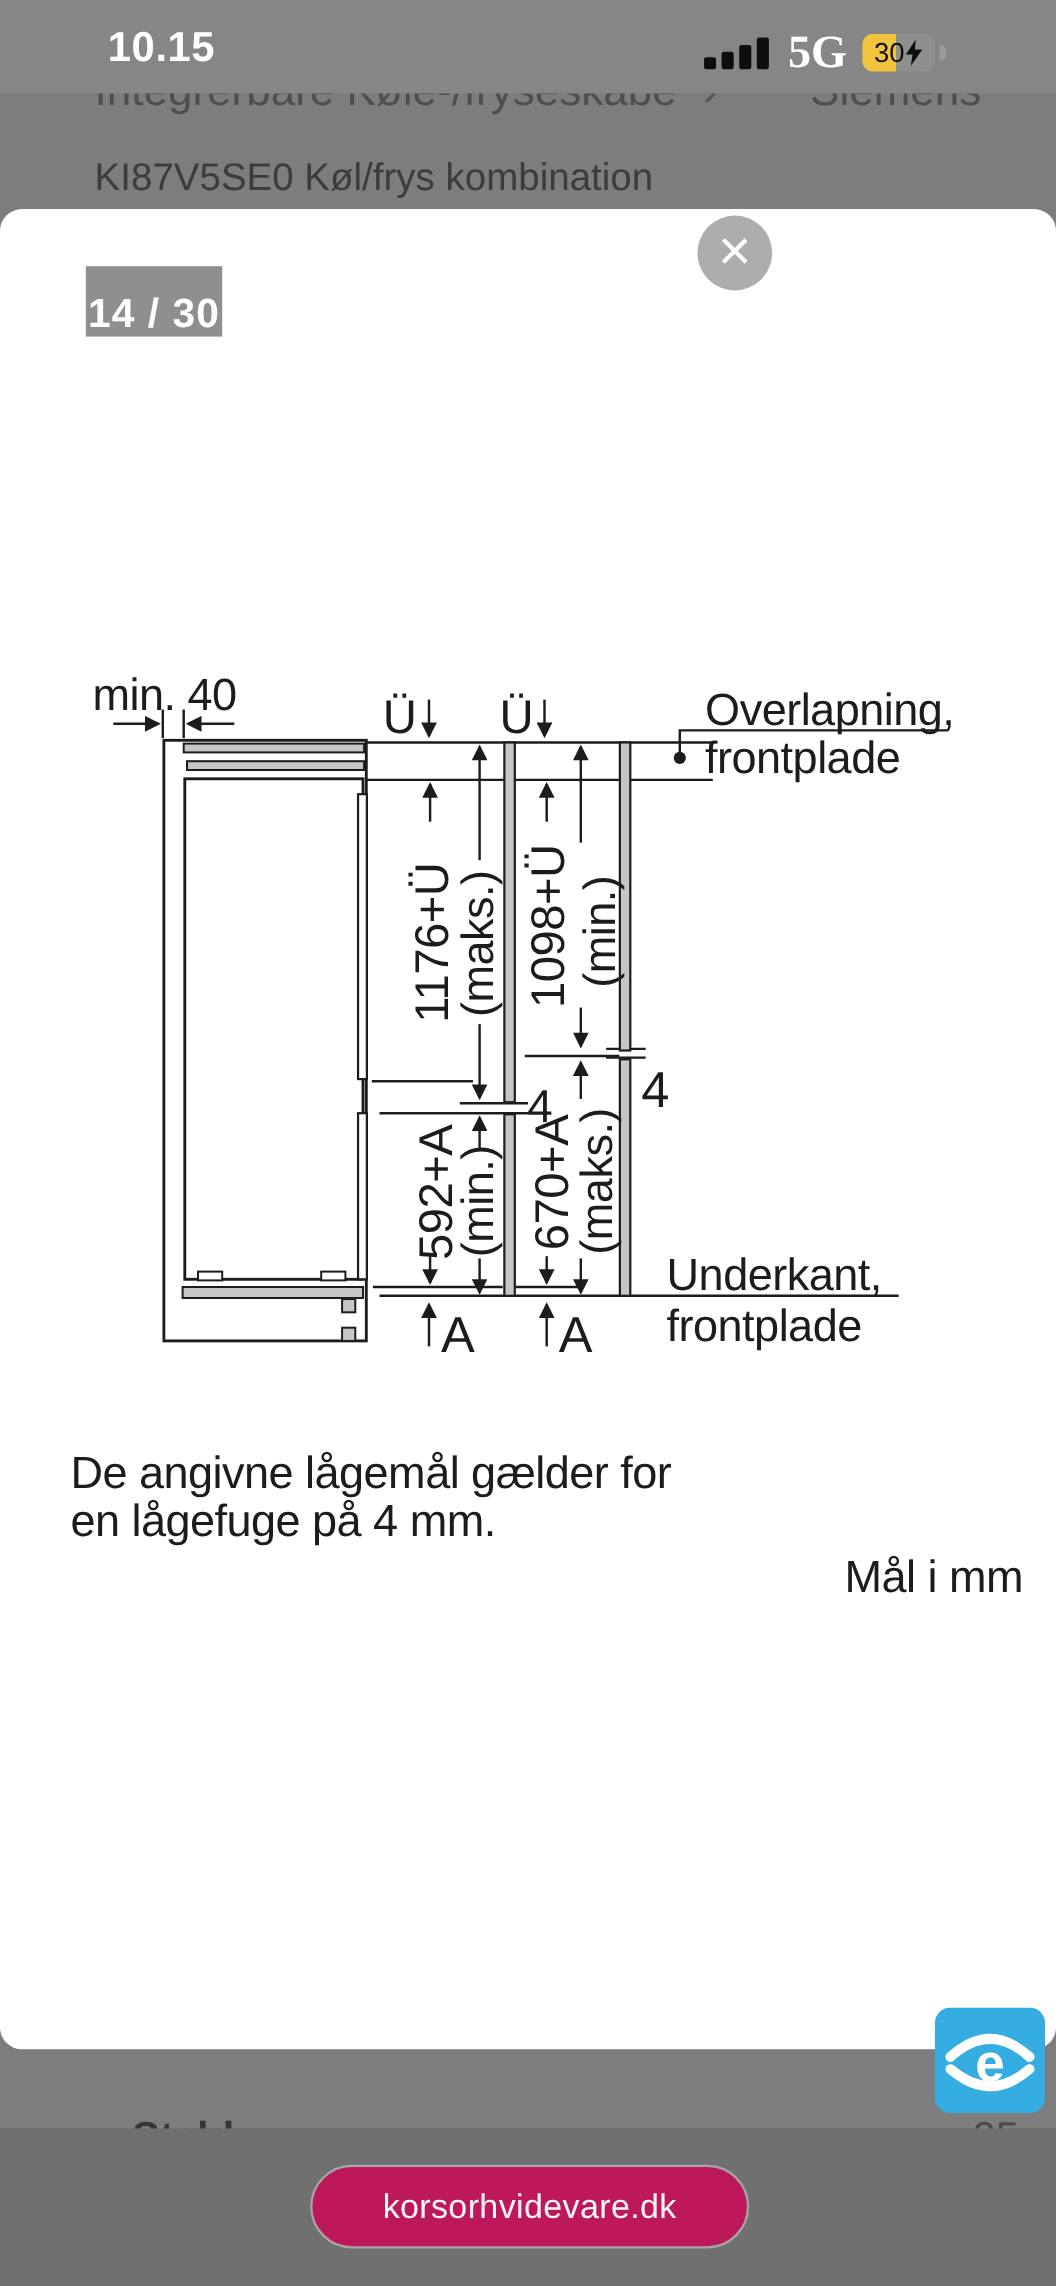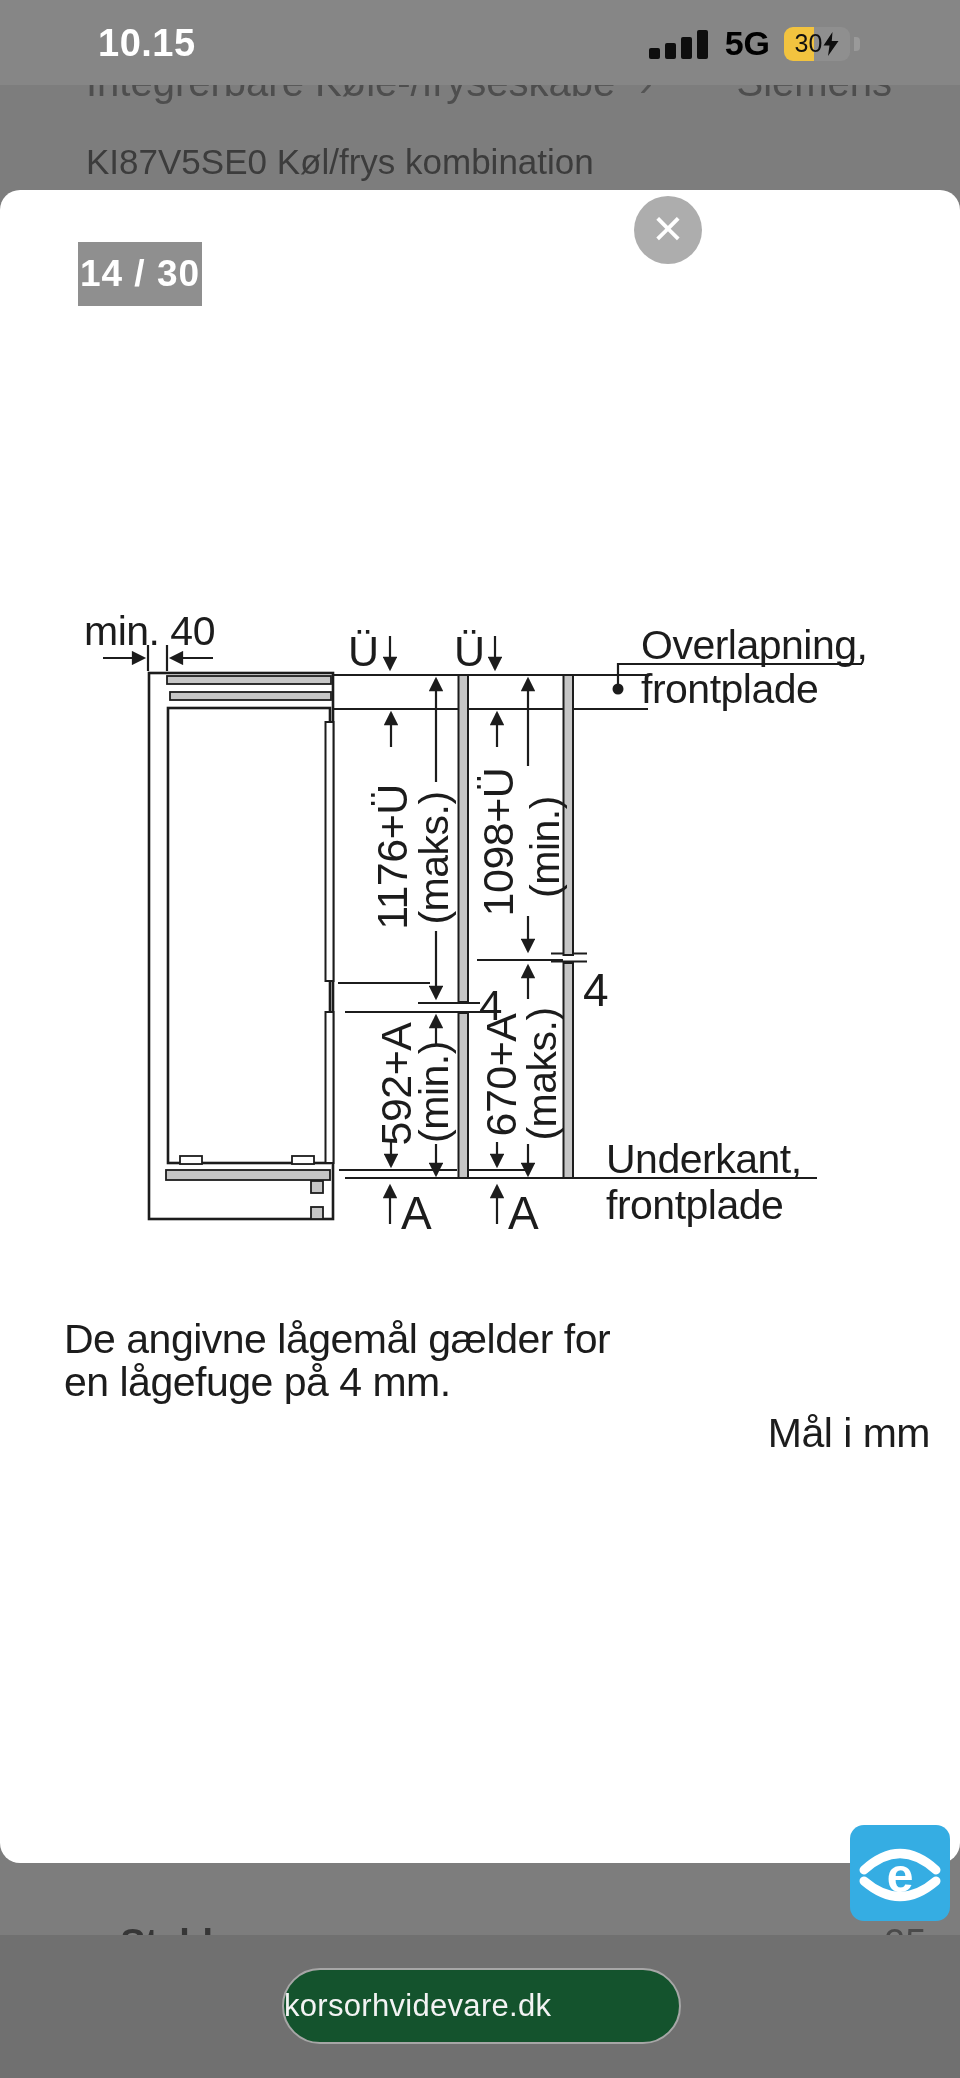--- a/index.html
+++ b/index.html
@@ -2,48 +2,48 @@
 <html><head>
 <meta charset="utf-8">
 <style>
   html,body{margin:0;padding:0;background:#555;}
   .screen{position:relative;width:960px;height:2078px;background:#7d7d7d;overflow:hidden;
           font-family:"Liberation Sans",sans-serif;}
   
   .statusbar{position:absolute;left:0;top:0;width:960px;height:85px;background:#868686;z-index:5;}
   .sb-time{position:absolute;left:98px;top:22px;font-size:38px;font-weight:bold;color:#ffffff;letter-spacing:.5px;}
   .sb-right{position:absolute;right:100px;top:24px;display:flex;align-items:center;gap:14px;}
-  .sb-5g{font-size:34px;font-weight:600;color:#000000;}
+  .sb-5g{font-size:42px;font-weight:600;color:#ffffff;font-family:Liberation Serif, serif;}
   .battery{position:relative;width:66px;height:34px;border-radius:9px;overflow:hidden;
            background:linear-gradient(to right,#f2c33f 0 46%,#8f8f8f 46% 100%);
            display:flex;align-items:center;justify-content:center;}
   .battery span{font-size:25px;font-weight:normal;color:#101010;margin-right:1px;}
   .bat-nub{width:6px;height:14px;background:#9a9a9a;border-radius:0 4px 4px 0;margin-left:-10px;}
   .dim-header{position:absolute;left:0;top:0;width:960px;z-index:1;color:#4e4e4e;}
   .crumbs{position:absolute;left:86px;top:60px;width:860px;display:flex;gap:24px;font-size:40px;white-space:nowrap;}
   .crumb-sep{color:#555;}
   .crumb-brand{margin-left:60px;}
   .dim-title{position:absolute;left:86px;top:142px;font-size:35px;color:#3c3c3c;white-space:nowrap;}
   .clipped-left{position:absolute;left:120px;top:1922px;font-size:38px;font-weight:bold;color:#363636;z-index:6;}
   .clipped-right{position:absolute;left:884px;top:1922px;font-size:38px;color:#4a4a4a;z-index:6;}
   
   .modal{position:absolute;left:0;top:190px;width:960px;height:1673px;background:#ffffff;
          border-radius:20px;z-index:10;}
   .counter{position:absolute;left:78px;top:52px;width:124px;height:64px;background:#8f8f8f;
-           display:flex;align-items:center;justify-content:center;}
+           display:flex;align-items:flex-end;justify-content:center;}
   .counter span{color:#fff;font-size:37px;font-weight:bold;letter-spacing:1px;}
   .close-btn{position:absolute;left:634px;top:6px;width:68px;height:68px;border-radius:50%;
              background:#adadad;display:flex;align-items:center;justify-content:center;cursor:pointer;}
   .close-btn span{color:#fff;font-size:52px;font-weight:300;line-height:1;margin-top:-4px;}
   .diagram-svg{position:absolute;left:0;top:8px;}
   .diagram-svg text{font-family:"Liberation Sans",sans-serif;fill:#1c1c1c;letter-spacing:-0.5px;}
   
   .safari-bar{position:absolute;left:0;top:1935px;width:960px;height:143px;background:#707070;z-index:12;}
   .url-pill{position:absolute;left:282px;top:33px;width:395px;height:72px;border:2px solid #a6a6a6;
-            border-radius:38px;background:#14532d;display:flex;align-items:center;cursor:pointer;}
+            border-radius:38px;background:#be185d;display:flex;align-items:center;justify-content:center;cursor:pointer;}
   .url-pill span{color:#f3f3f3;font-size:31px;letter-spacing:.3px;}
   .trust-badge{position:absolute;left:850px;top:1825px;width:100px;height:96px;z-index:30;cursor:pointer;}
 </style>
 </head>
 <body>
 
 <div class="screen">
 
   <div class="dim-header">
     <div class="crumbs">

